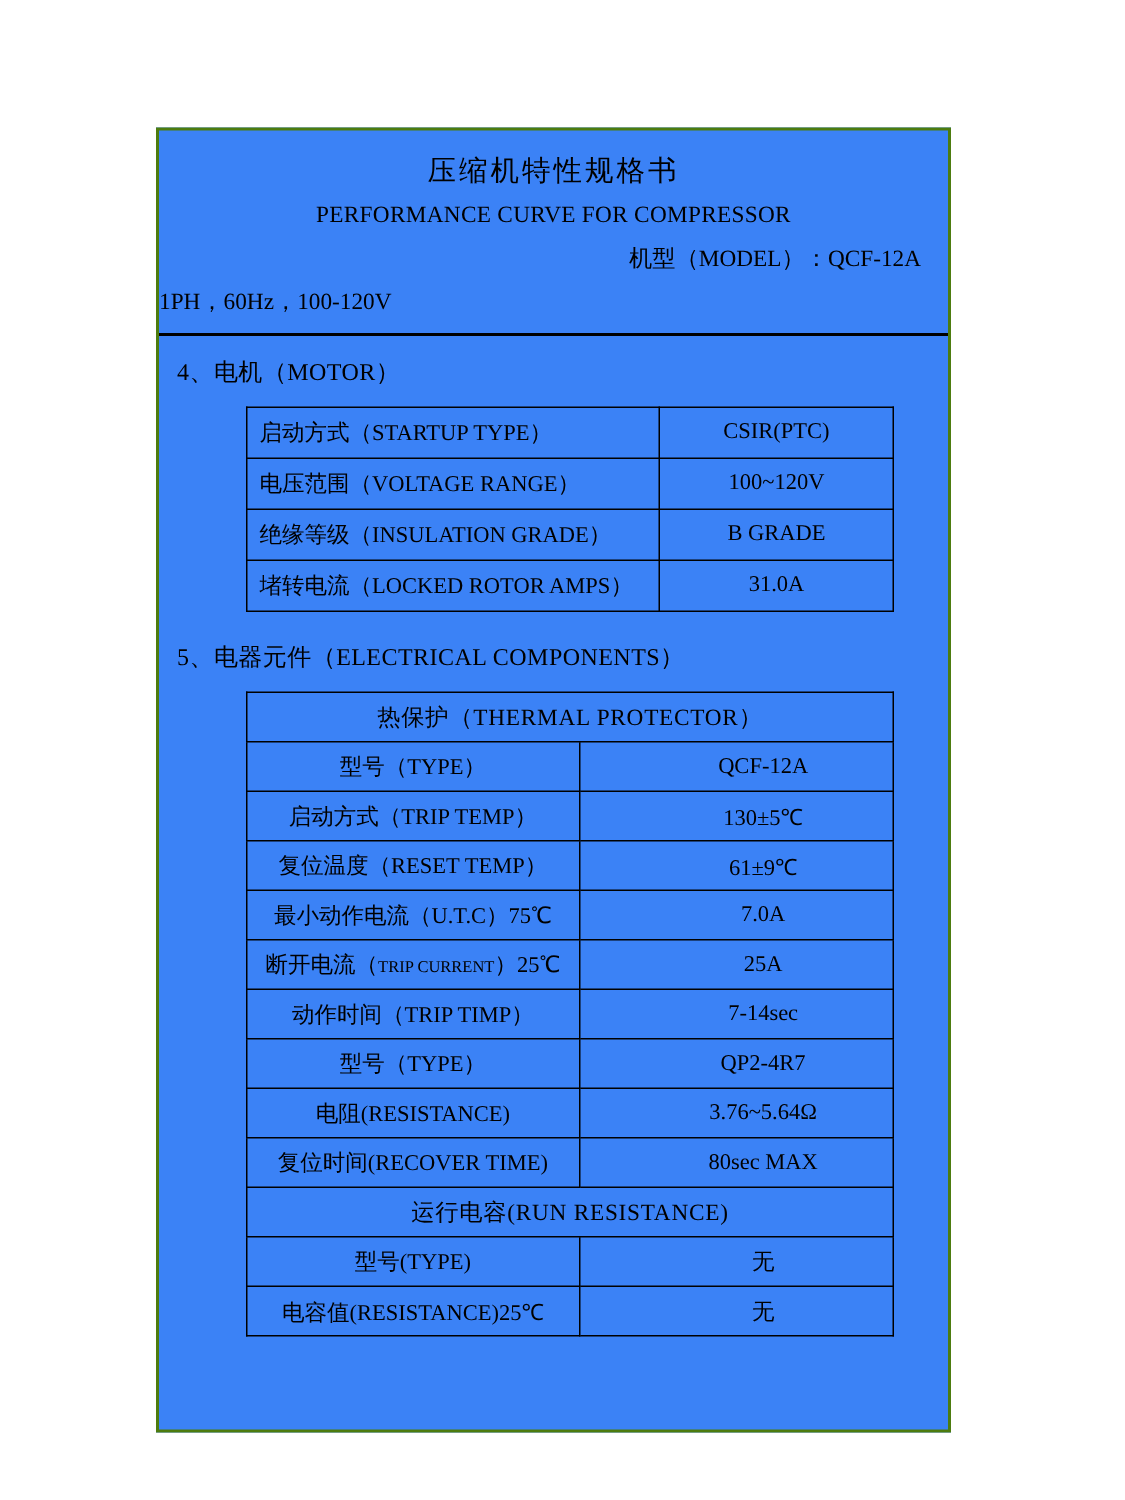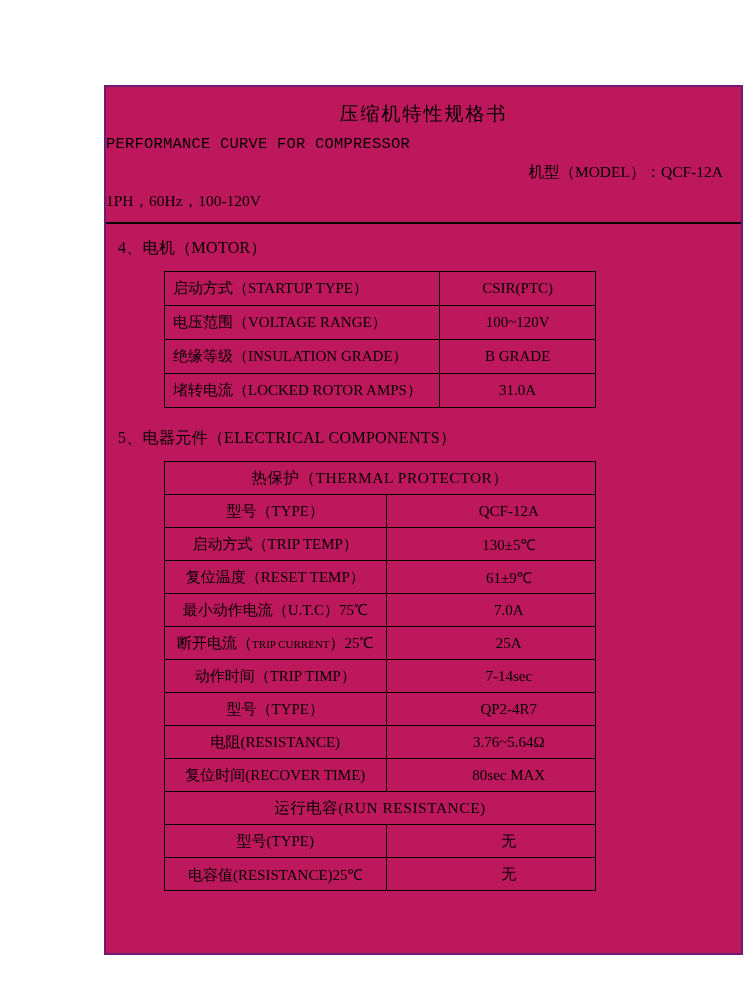--- a/index.html
+++ b/index.html
@@ -12,45 +12,44 @@
     height: 1000px;
     font-family: "Liberation Serif", serif;
     color: #000000;
     position: relative;
     overflow: hidden;
   }
   .page {
     position: absolute;
     left: 104px;
     top: 85px;
-    width: 639px;
+    width: 530px;
     height: 870px;
-    border: 2px solid #701a75;
-    box-sizing: border-box;
-    background: #be185d;
+    border: 2px solid #4d7c0f;
+    box-sizing: border-box;
+    background: #3b82f6;
   }
 
   
   .header {
     border-bottom: 2px solid #000000;
     padding: 14px 0 10px 0;
     box-sizing: border-box;
   }
   .header .title-cn {
     text-align: center;
     font-size: 19px;
     letter-spacing: 2px;
     font-family: "Liberation Serif", serif;
   }
   .header .title-en {
-    text-align: left;
+    text-align: center;
     font-size: 15.5px;
     margin-top: 8px;
     letter-spacing: 0.2px;
-    font-family: Liberation Mono, monospace;
   }
   .header .model-line {
     text-align: right;
     font-size: 15.5px;
     margin-top: 9px;
     padding-right: 18px;
   }
   .header .elec-line {
     text-align: left;
     font-size: 15.5px;

